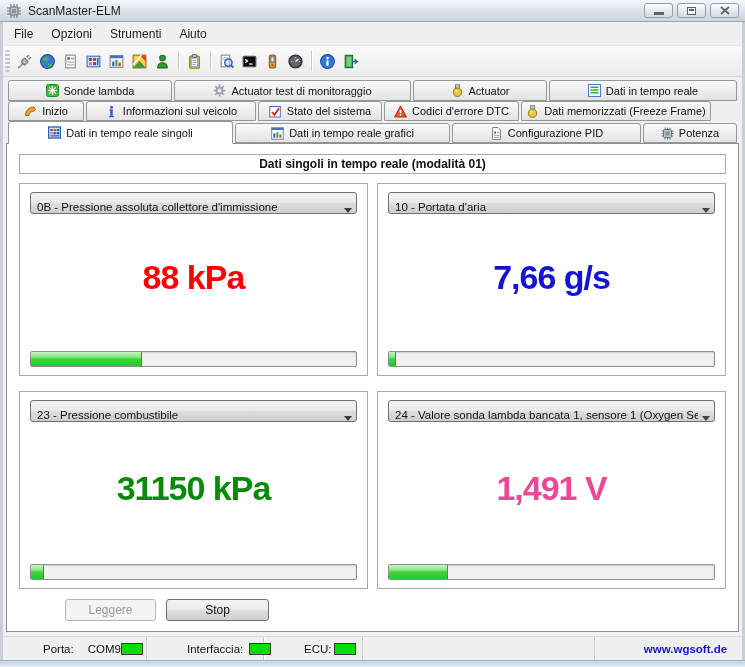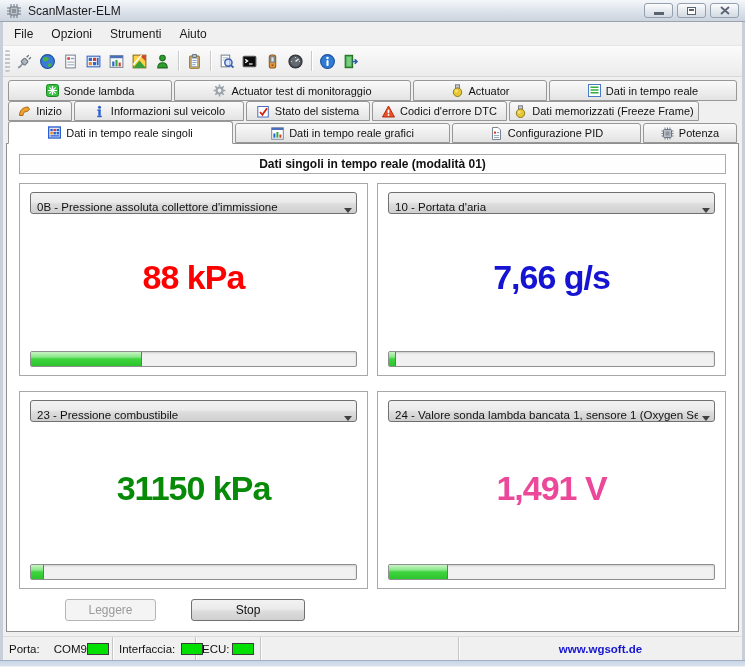--- a/index.html
+++ b/index.html
@@ -50,25 +50,25 @@
   .combo-text { flex: 1; font-size: 11.5px; white-space: nowrap; overflow: hidden; }
   .combo-btn { width: 16px; display: flex; align-items: center; justify-content: center; flex: none; }
   .arrow-down { width: 0; height: 0; border-left: 4px solid transparent; border-right: 4px solid transparent; border-top: 5px solid #404040; }
   .value { position: absolute; left: 0; right: 0; top: 34px; bottom: 38px; display: flex; align-items: center; justify-content: center; font-size: 34px; font-weight: bold; letter-spacing: -1px; }
   .pbar { position: absolute; left: 10px; right: 10px; bottom: 8px; height: 16px; border: 1px solid #8f8f8f; border-radius: 2px; background: #f1f1f1; box-shadow: inset 0 1px 2px rgba(0,0,0,.15); overflow: hidden; }
   .pfill { height: 100%; background: linear-gradient(180deg, #c9f3c5 0%, #8ae88a 35%, #3ed43e 50%, #2cc42c 100%); border-right: 1px solid #24a824; }
 
   .btnrow { position: absolute; left: 21px; bottom: 10px; display: flex; gap: 10px; padding-left: 37px; }
   .btn { height: 22px; border: 1px solid #707070; border-radius: 3px; background: linear-gradient(180deg, #f2f2f2, #ebebeb 45%, #dddddd 55%, #cfcfcf); font-size: 12px; font-family: inherit; }
   .btn.read { width: 91px; border-color: #b5b5b5; color: #9a9a9a; background: #f4f4f4; }
-  .btn.stop { width: 114px; color: #111; margin-left: 25px; }
+  .btn.stop { width: 103px; color: #111; }
 
   
   .statusbar { margin-top: 4px; height: 24px; background: #f0f0f0; border-top: 1px solid #dcdcdc; display: flex; align-items: stretch; font-size: 11.5px; }
-  .ssec { display: flex; align-items: center; border-right: 1px solid #c6c6c6; box-shadow: 1px 0 0 rgba(255,255,255,.8); padding: 0 6px; }
+  .ssec { display: flex; align-items: center; border-right: 1px solid #c6c6c6; box-shadow: 1px 0 0 rgba(255,255,255,.8); padding: 0 6px; margin-left: 34px; }
   .ssec.s1 { width: 110px; }
   .ssec.s1 .val { margin-left: 14px; }
   .ssec.s2 { width: 83px; }
   .ssec.s3 { width: 65px; }
   .ssec.s4 { width: 198px; }
   .ssec.s5 { flex: 1; justify-content: center; border-right: 0; box-shadow: none; }
   .led { width: 22px; height: 12px; background: #00e000; border: 1px solid #3c3c3c; margin-left: 6px; flex: none; }
   .s1 .led { margin-left: auto; }
   .s3 .led { margin-left: auto; }
   .weblink { font-weight: bold; text-decoration: none; cursor: pointer; }
@@ -263,21 +263,21 @@
           <span class="ticon">
               <svg viewBox="0 0 13 13">
                 <rect x="0.5" y="0.5" width="12" height="12" fill="#fff" stroke="#4a7ac8"></rect>
                 <path d="M2.5 3.2h8M2.5 6h8M2.5 8.8h8" stroke="#2fae3f" stroke-width="1.6"></path>
               </svg>
             </span>
           <span>Dati in tempo reale</span>
         </div>
       </div>
       <div class="tabrow r2">
-        <div class="tab" style="width:64px">
+        <div class="tab" style="width:76px">
           <span class="ticon">
               <svg viewBox="0 0 13 13">
                 <path d="M1.5 10.5C1.5 5.5 5 2 10 2l1.5 2.5L9 6.5C6 6.5 5 8 5 10.5z" fill="#f0a030" stroke="#a86a10"></path>
               </svg>
             </span>
           <span>Inizio</span>
         </div>
         <div class="tab" style="width:170px">
           <span class="ticon">
               <svg viewBox="0 0 13 13">

